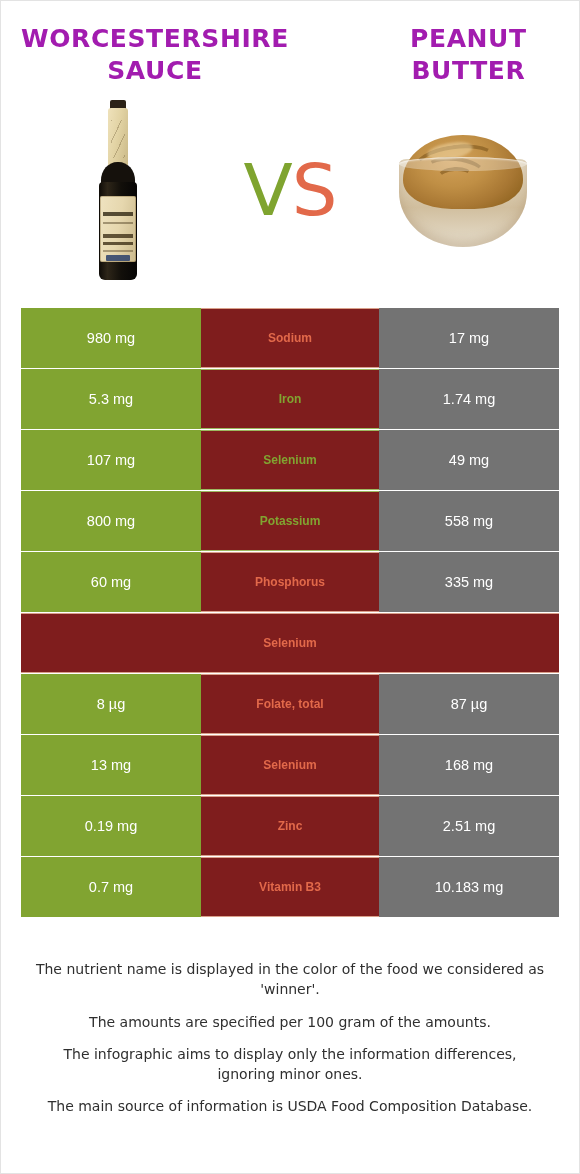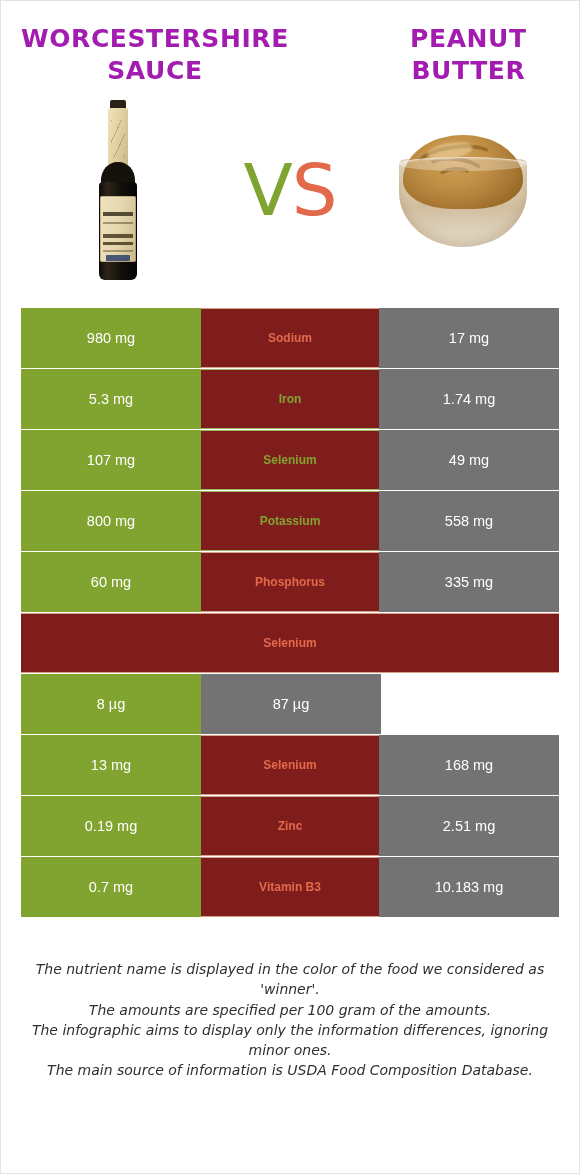--- a/index.html
+++ b/index.html
@@ -245,21 +245,21 @@
 
   
   .footer {
     margin: 42px 22px 0 22px;
     text-align: center;
     font-size: 14px;
     line-height: 1.45;
     color: #2f2f2f;
     font-family: "DejaVu Sans", sans-serif;
   }
-  .footer p { margin: 0; font-style: italic; }
+  .footer p { margin: 12px; }
 </style>
 </head>
 <body>
 
 <div class="header">
   <div class="title-cell left">
     <h1 class="food-title">WORCESTERSHIRE
 SAUCE</h1>
   </div>
   <div class="title-cell right">
@@ -327,20 +327,21 @@
     <div class="row">
       <div class="cell left">60 mg</div>
       <div class="cell mid win-right">Phosphorus</div>
       <div class="cell right">335 mg</div>
     </div>
     <div class="row">
       <div class="cell mid win-right">Selenium</div>
     </div>
     <div class="row">
       <div class="cell left">8 µg</div>
+      <div class="cell mid win-right">Folate, total</div>
       <div class="cell right">87 µg</div>
     </div>
     <div class="row">
       <div class="cell left">13 mg</div>
       <div class="cell mid win-right">Selenium</div>
       <div class="cell right">168 mg</div>
     </div>
     <div class="row">
       <div class="cell left">0.19 mg</div>
       <div class="cell mid win-right">Zinc</div>

